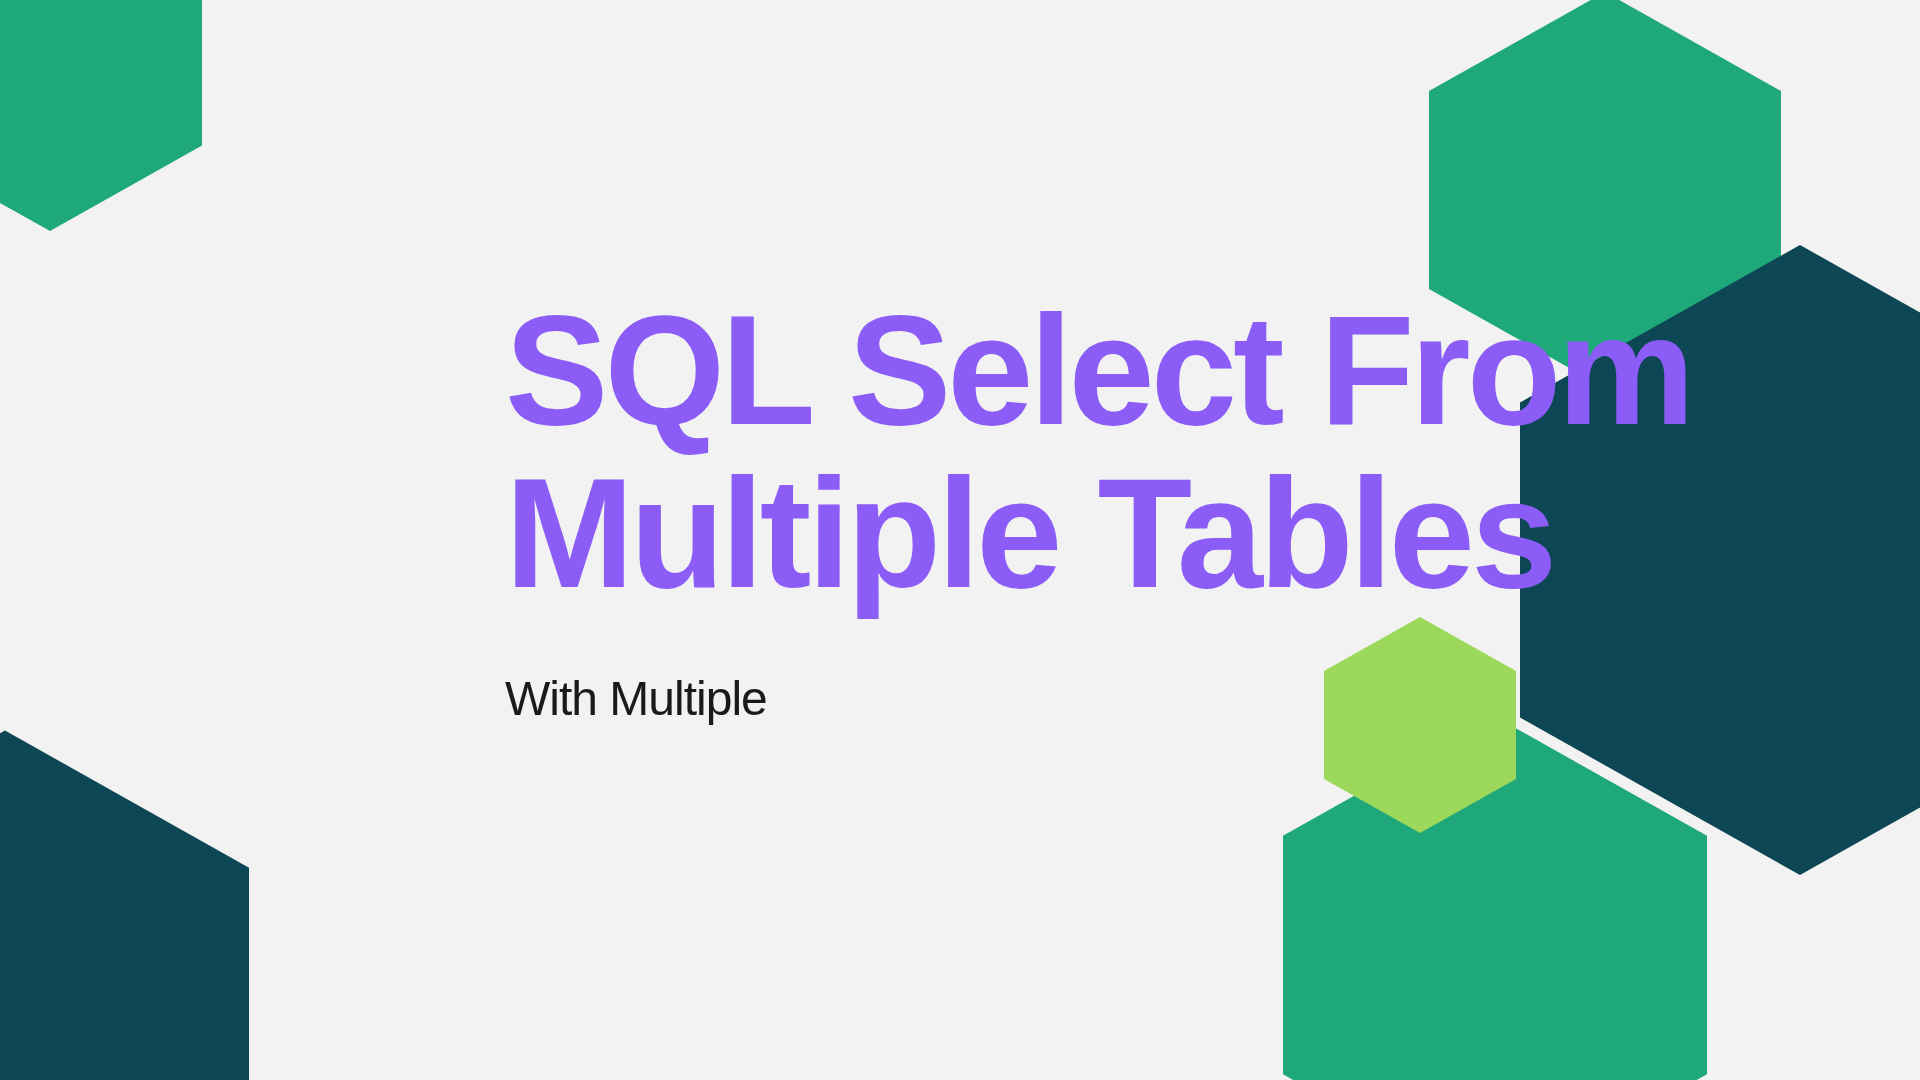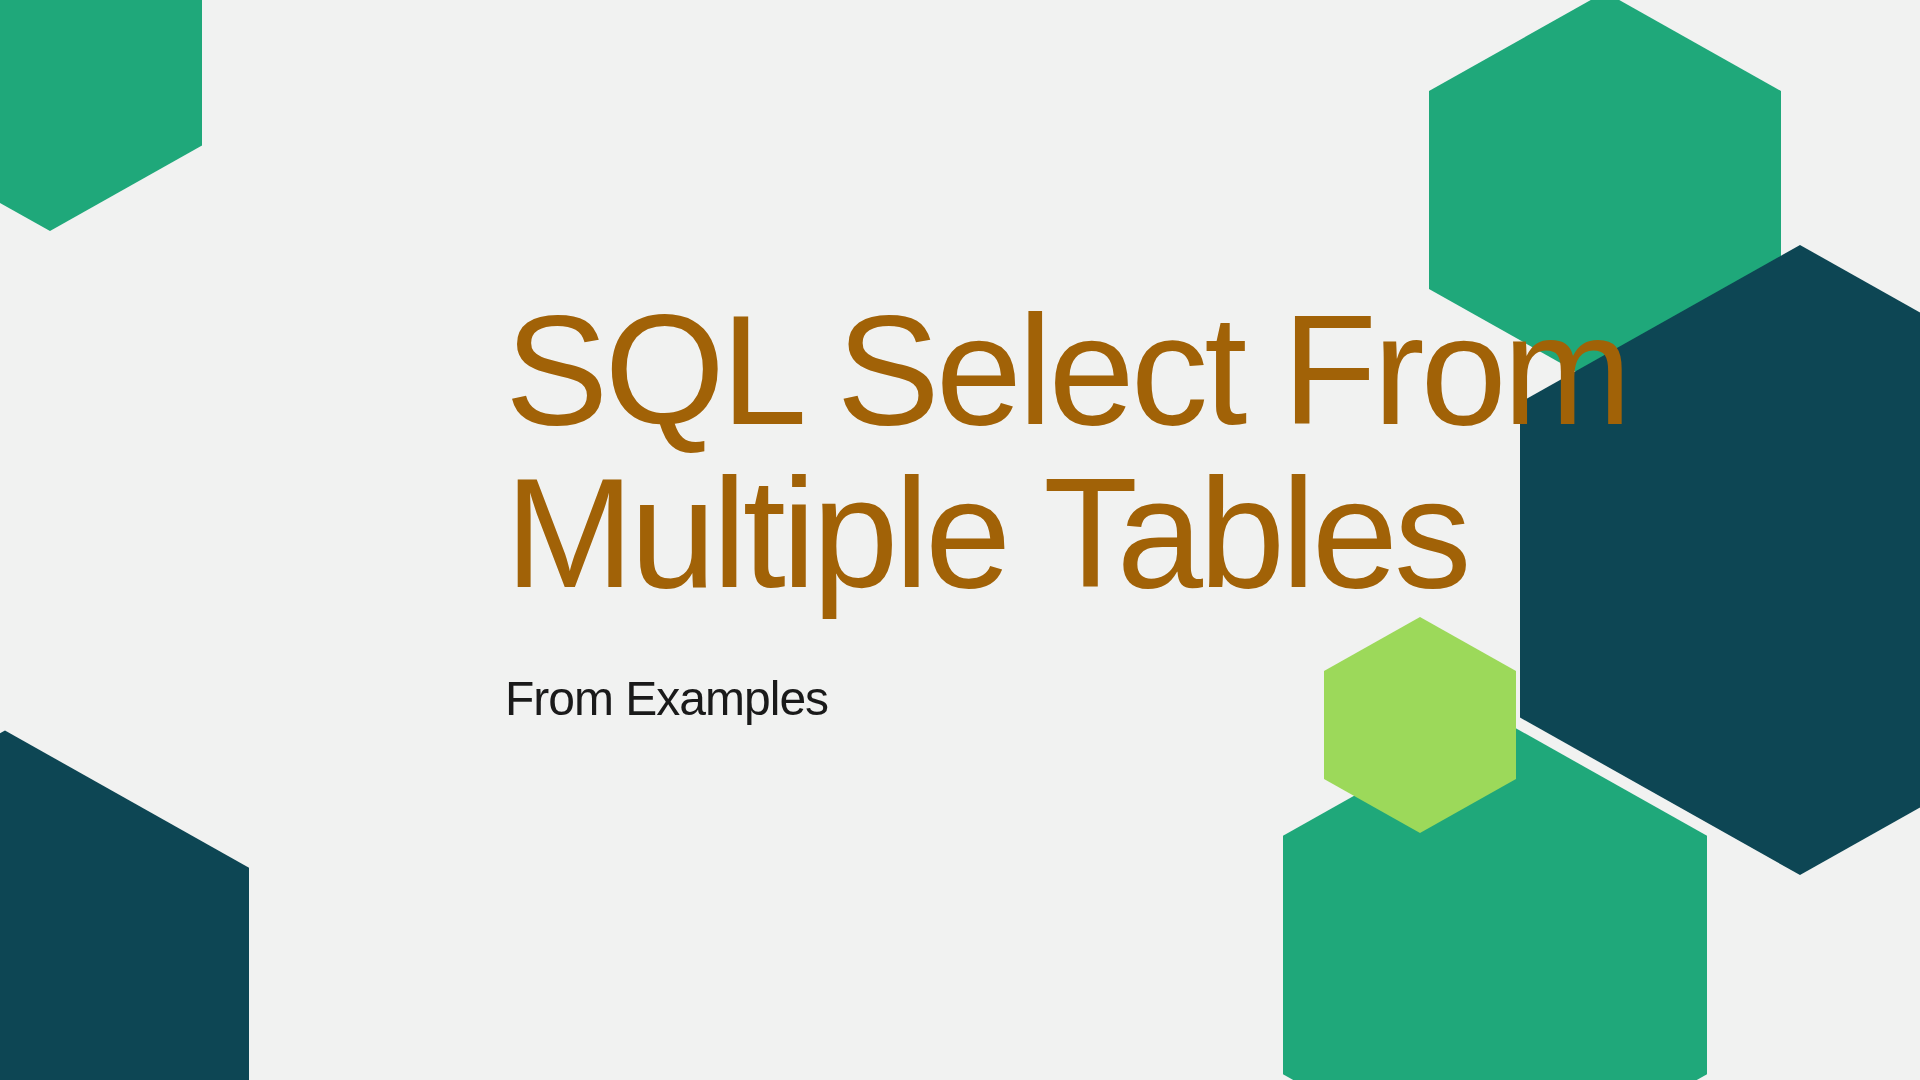--- a/index.html
+++ b/index.html
@@ -18,22 +18,22 @@
     .hexagon {
       position: absolute;
     }
     .content {
       position: absolute;
       left: 505px;
       top: 290px;
     }
     .title {
       font-size: 155px;
-      font-weight: 400;
-      color: #a16207;
+      font-weight: 700;
+      color: #8b5cf6;
       line-height: 1.05;
       letter-spacing: -4px;
     }
     .subtitle {
       font-size: 48px;
       font-weight: 400;
       color: #1a1a1a;
       margin-top: 55px;
       letter-spacing: -1px;
     }
@@ -60,14 +60,14 @@
 <svg class="hexagon" style="left:1230px; top:690px;" width="530" height="530" viewBox="0 0 100 100">
   <polygon points="50,5 90,27.5 90,72.5 50,95 10,72.5 10,27.5" fill="#1fa87a"></polygon>
 </svg>
 
 <svg class="hexagon" style="left:1300px; top:605px;" width="240" height="240" viewBox="0 0 100 100">
   <polygon points="50,5 90,27.5 90,72.5 50,95 10,72.5 10,27.5" fill="#9cd95a"></polygon>
 </svg>
 
 <div class="content">
   <h1 class="title">SQL Select From Multiple Tables</h1>
-  <p class="subtitle">From Examples</p>
+  <p class="subtitle">With Multiple</p>
 </div>
 
 </body></html>

